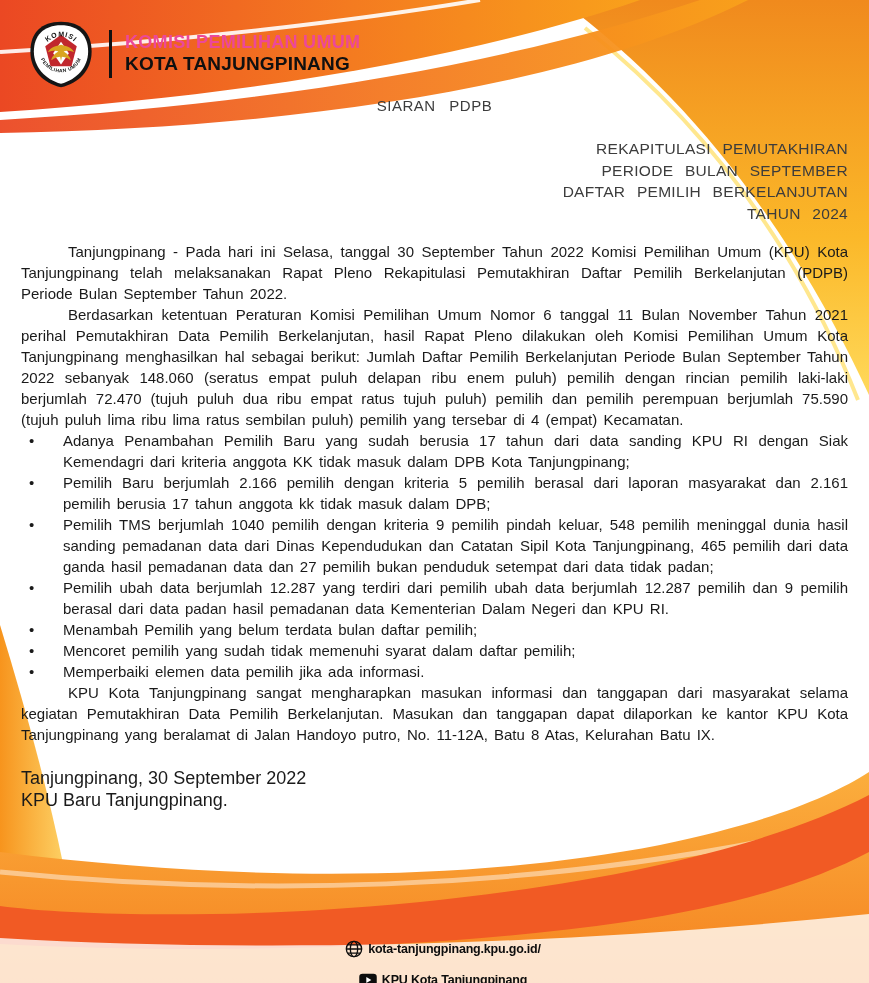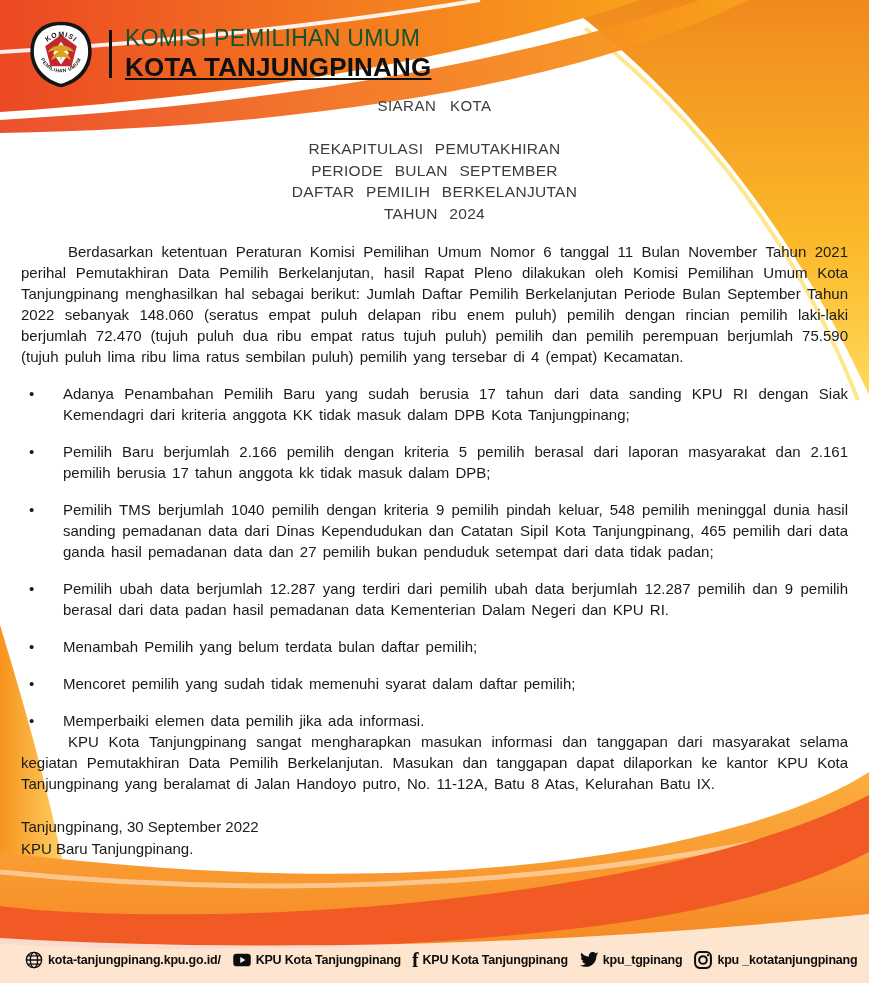--- a/index.html
+++ b/index.html
@@ -8,37 +8,37 @@
     position:relative; width:869px; height:983px; margin:0 auto;
     background:#ffffff; overflow:hidden;
     font-family:"Liberation Sans", sans-serif; color:#1c1c1c;
   }
   .bg { position:absolute; inset:0; z-index:0; }
 
   
   .header { position:absolute; top:18px; left:26px; z-index:2; display:flex; align-items:center; gap:13px; }
   .logo { width:70px; height:72px; flex:0 0 auto; }
   .header-divider { width:3px; height:48px; background:#111; }
-  .org-name  { font-size:23px; font-weight:normal; letter-spacing:0.3px; color:#14532d; line-height:1.15; }
-  .org-unit  { font-size:26px; font-weight:bold; letter-spacing:0.2px; color:#101010; line-height:1.2;text-decoration:underline; }
+  .org-name  { font-size:18px; font-weight:bold; letter-spacing:0.3px; color:#ec4899; line-height:1.15; }
+  .org-unit  { font-size:19px; font-weight:bold; letter-spacing:0.2px; color:#101010; line-height:1.2; }
 
   
   .doc { position:absolute; top:97px; left:0; right:0; z-index:1; padding:0 21px; }
   .kicker { text-align:center; font-size:15px; color:#3c3c3c; word-spacing:9px; letter-spacing:0.5px; margin-bottom:24px; }
-  .title { text-align:center; font-size:15.5px; color:#3c3c3c; line-height:21.5px; word-spacing:7px; letter-spacing:0.3px; margin-bottom:17px; }
+  .title { text-align:right; font-size:15.5px; color:#3c3c3c; line-height:21.5px; word-spacing:7px; letter-spacing:0.3px; margin-bottom:17px; }
   .body-text { font-size:15px; line-height:21px; color:#1a1a1a; }
   .para { text-align:justify; text-indent:47px; word-spacing:2px; }
-  .bullet-row { display:flex;margin-top:16px; }
+  .bullet-row { display:flex; }
   .bullet-row::before { content:"\2022"; width:34px; padding-left:8px; flex:0 0 34px; }
   .bullet-text { flex:1; text-align:justify; word-spacing:2px; }
-  .signoff { margin-top:22px; font-size:15px; line-height:22px; }
+  .signoff { margin-top:22px; font-size:18px; line-height:22px; }
 
   
   .footer { position:absolute; left:0; right:0; bottom:0; height:44px; z-index:2;
-            display:flex; align-items:center; padding:0 8px 2px 24px; gap:11px; }
+            display:flex; align-items:center; padding:0 8px 2px 24px; gap:11px;flex-direction:column; }
   .f-item { display:flex; align-items:center; gap:4px; font-size:12.5px; font-weight:bold;
             letter-spacing:-0.2px; color:#0d0d0d; white-space:nowrap; cursor:pointer; }
   .f-icon { width:20px; height:20px; flex:0 0 auto; display:block; }
   .fb-f { font-size:20px; font-weight:bold; font-family:"Liberation Serif", serif; line-height:1; }
 </style>
 </head>
 <body>
 
 <div class="page">
 
@@ -100,30 +100,31 @@
       </text>
     </svg>
     <div class="header-divider"></div>
     <div>
       <div class="org-name">KOMISI PEMILIHAN UMUM</div>
       <div class="org-unit">KOTA TANJUNGPINANG</div>
     </div>
   </div>
 
   <div class="doc">
-    <div class="kicker">SIARAN KOTA</div>
+    <div class="kicker">SIARAN PDPB</div>
 
     <div class="title">
       <div>REKAPITULASI PEMUTAKHIRAN</div>
       <div>PERIODE BULAN SEPTEMBER</div>
       <div>DAFTAR PEMILIH BERKELANJUTAN</div>
       <div>TAHUN 2024</div>
     </div>
 
     <div class="body-text">
+      <div class="para">Tanjungpinang - Pada hari ini Selasa, tanggal 30 September Tahun 2022 Komisi Pemilihan Umum (KPU) Kota Tanjungpinang telah melaksanakan Rapat Pleno Rekapitulasi Pemutakhiran Daftar Pemilih Berkelanjutan (PDPB) Periode Bulan September Tahun 2022.</div>
       <div class="para">Berdasarkan ketentuan Peraturan Komisi Pemilihan Umum Nomor 6 tanggal 11 Bulan November Tahun 2021 perihal Pemutakhiran Data Pemilih Berkelanjutan, hasil Rapat Pleno dilakukan oleh Komisi Pemilihan Umum Kota Tanjungpinang menghasilkan hal sebagai berikut: Jumlah Daftar Pemilih Berkelanjutan Periode Bulan September Tahun 2022 sebanyak 148.060 (seratus empat puluh delapan ribu enem puluh) pemilih dengan rincian pemilih laki-laki berjumlah 72.470 (tujuh puluh dua ribu empat ratus tujuh puluh) pemilih dan pemilih perempuan berjumlah 75.590 (tujuh puluh lima ribu lima ratus sembilan puluh) pemilih yang tersebar di 4 (empat) Kecamatan.</div>
 
       <div class="bullet-row">
         <div class="bullet-text">Adanya Penambahan Pemilih Baru yang sudah berusia 17 tahun dari data sanding KPU RI dengan Siak Kemendagri dari kriteria anggota KK tidak masuk dalam DPB Kota Tanjungpinang;</div>
       </div>
       <div class="bullet-row">
         <div class="bullet-text">Pemilih Baru berjumlah 2.166 pemilih dengan kriteria 5 pemilih berasal dari laporan masyarakat dan 2.161 pemilih berusia 17 tahun anggota kk tidak masuk dalam DPB;</div>
       </div>
       <div class="bullet-row">
         <div class="bullet-text">Pemilih TMS berjumlah 1040 pemilih dengan kriteria 9 pemilih pindah keluar, 548 pemilih meninggal dunia hasil sanding pemadanan data dari Dinas Kependudukan dan Catatan Sipil Kota Tanjungpinang, 465 pemilih dari data ganda hasil pemadanan data dan 27 pemilih bukan penduduk setempat dari data tidak padan;</div>

